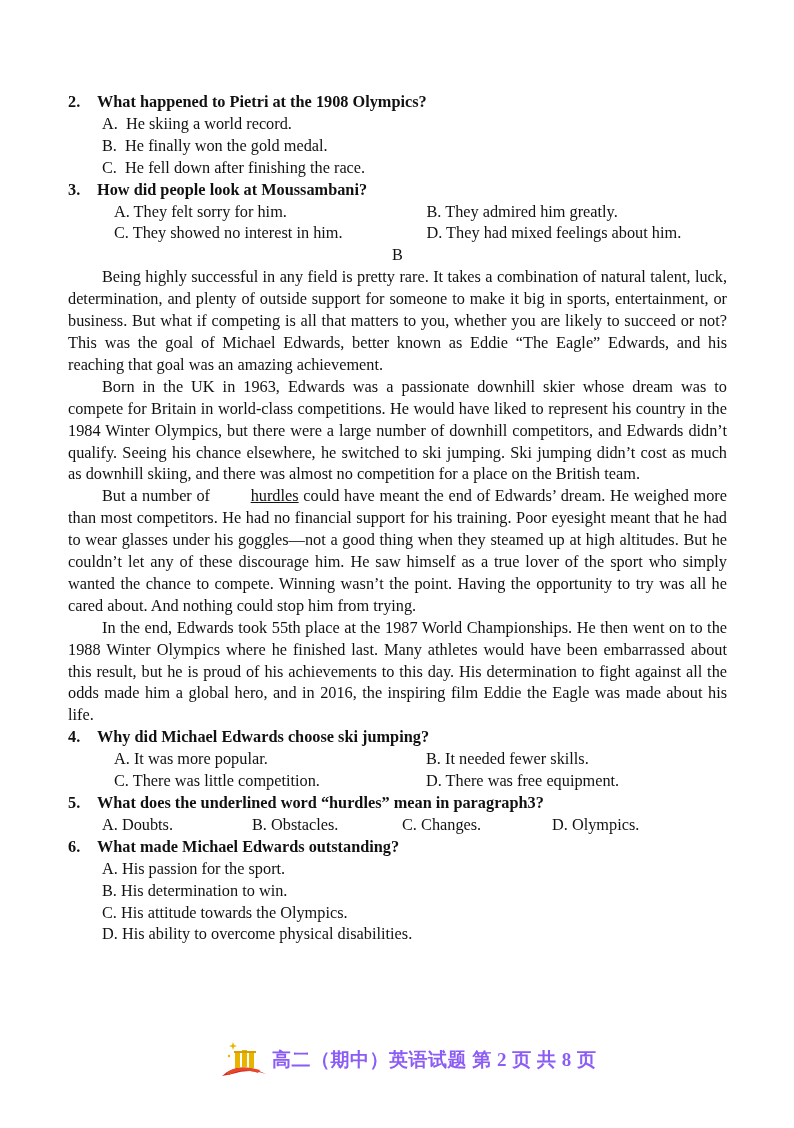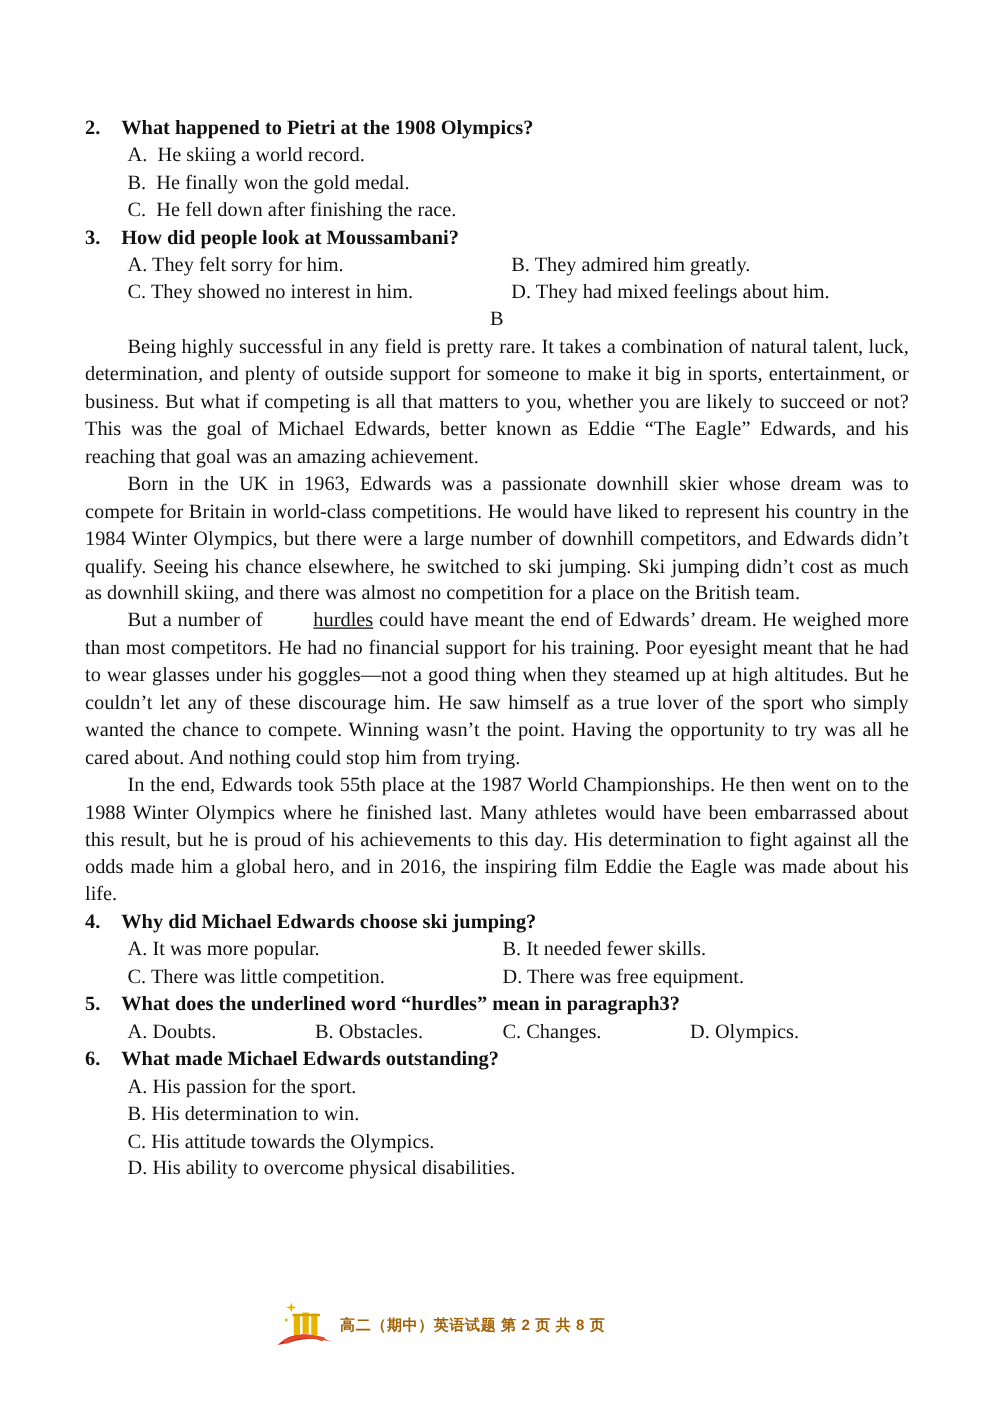--- a/index.html
+++ b/index.html
@@ -7,28 +7,28 @@
     width: 794px; height: 1128px; position: relative; overflow: hidden;
     font-family: "Liberation Serif", "DejaVu Serif", serif;
     color: #111111;
   }
   .page { position: absolute; left: 68px; top: 91px; width: 659px; font-size: 16.3px; line-height: 21.9px; }
   .line { white-space: nowrap; }
   .q-stem { padding-left: 0; font-weight: bold; }
   .q-num { display: inline-block; width: 29px; }
   .opt { padding-left: 34px; }
   .opt-row { display: flex; padding-left: 34px; }
-  .opt-row.two .cell { width: 307px; }
+  .opt-row.two .cell { width: 307px; margin-left: 12px; }
   .opt-row.two.q4 .cell { width: 300px; }
   .opt-row.four .cell { width: 150px; }
   .section-label { text-align: center; }
   .para { text-align: justify; text-indent: 34px; }
   .hl { text-decoration: underline; padding-left: 36px; }
   .footer { position: absolute; left: 220px; top: 1040px; height: 40px; display: flex; align-items: center; }
-  .footer-text { font-family: Liberation Sans, sans-serif; font-size: 12px; font-weight: bold; letter-spacing: 0.5px; margin-left: 4px; color: #a16207; }
+  .footer-text { font-family: Liberation Serif, serif; font-size: 19px; font-weight: bold; letter-spacing: 0.5px; margin-left: 4px; color: #8b5cf6; }
   .logo { width: 48px; height: 40px; }
 </style>
 </head>
 <body>
 
 <div class="page">
 
   <div class="question">
     <div class="line q-stem">
       <span class="q-num">2.</span><span>What happened to Pietri at the 1908 Olympics?</span>

